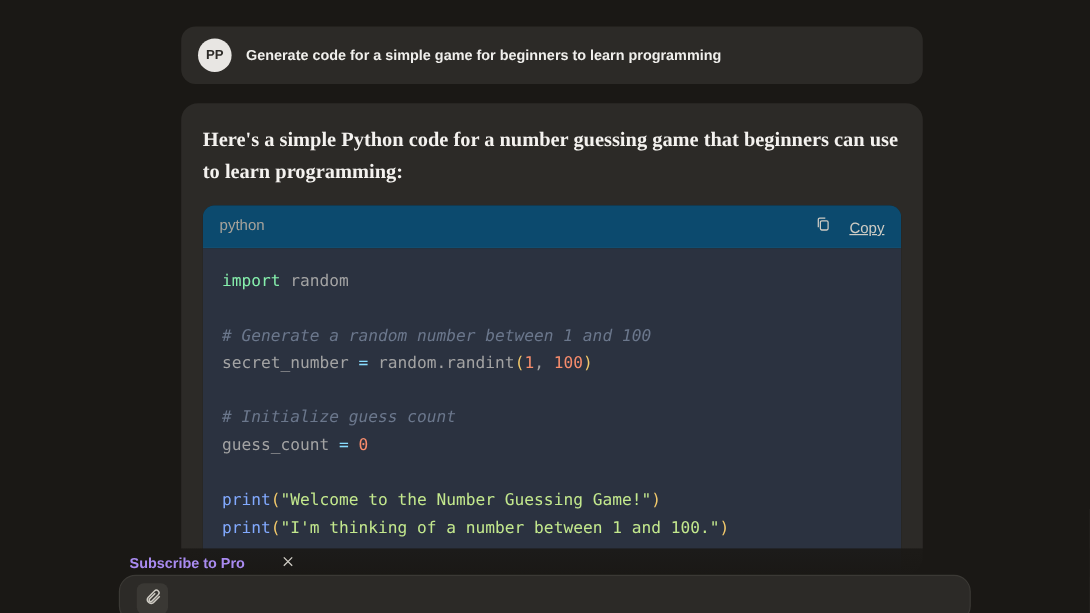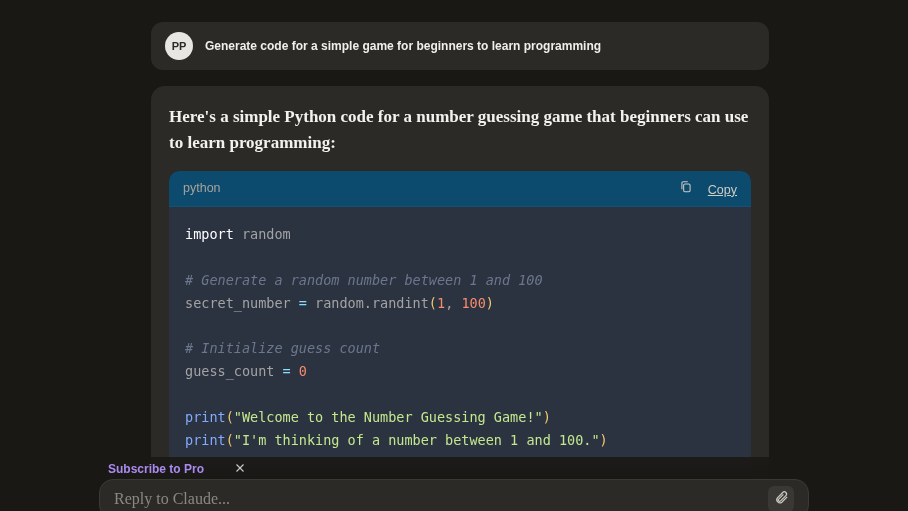--- a/index.html
+++ b/index.html
@@ -89,21 +89,21 @@
   .copy-btn svg { width: 14px; height: 14px; stroke: #cfccc4; fill: none; stroke-width: 1.8; }
   .code-body {
     background: #2b3240;
     padding: 16px 16px 22px 16px;
     font-family: ui-monospace, SFMono-Regular, Menlo, Consolas, monospace;
     font-size: 13.5px;
     line-height: 1.7;
     color: #cdd3df;
     white-space: pre;
   }
-  .k  { color: #ffffff; }            
+  .k  { color: #86efac; }            
   .id { color: #a3a3a3; }            
   .cm { color: #6b778c; font-style: italic; } 
   .op { color: #89ddff; }            
   .num{ color: #f78c6c; }            
   .s  { color: #c3e88d; }            
   .fn { color: #82aaff; }            
   .pn { color: #f2c96b; }            
 
   .promo-bar {
     position: absolute;
@@ -217,21 +217,20 @@
   <button class="promo-close">
     <span>
       <svg viewBox="0 0 24 24">
           <path d="M5 5l14 14M19 5L5 19"></path>
         </svg>
     </span>
   </button>
 </div>
 
 <div class="composer">
-  <input class="composer-input" placeholder="Reply to Claude..." style="">
   <button class="attach-btn">
     <span>
       <svg viewBox="0 0 24 24">
           <path d="M21 11l-8.5 8.5a5 5 0 0 1-7-7L14 4a3.5 3.5 0 0 1 5 5l-8.5 8.5a2 2 0 0 1-3-3L15 7"></path>
         </svg>
     </span>
   </button>
 </div>
 
 </body></html>

